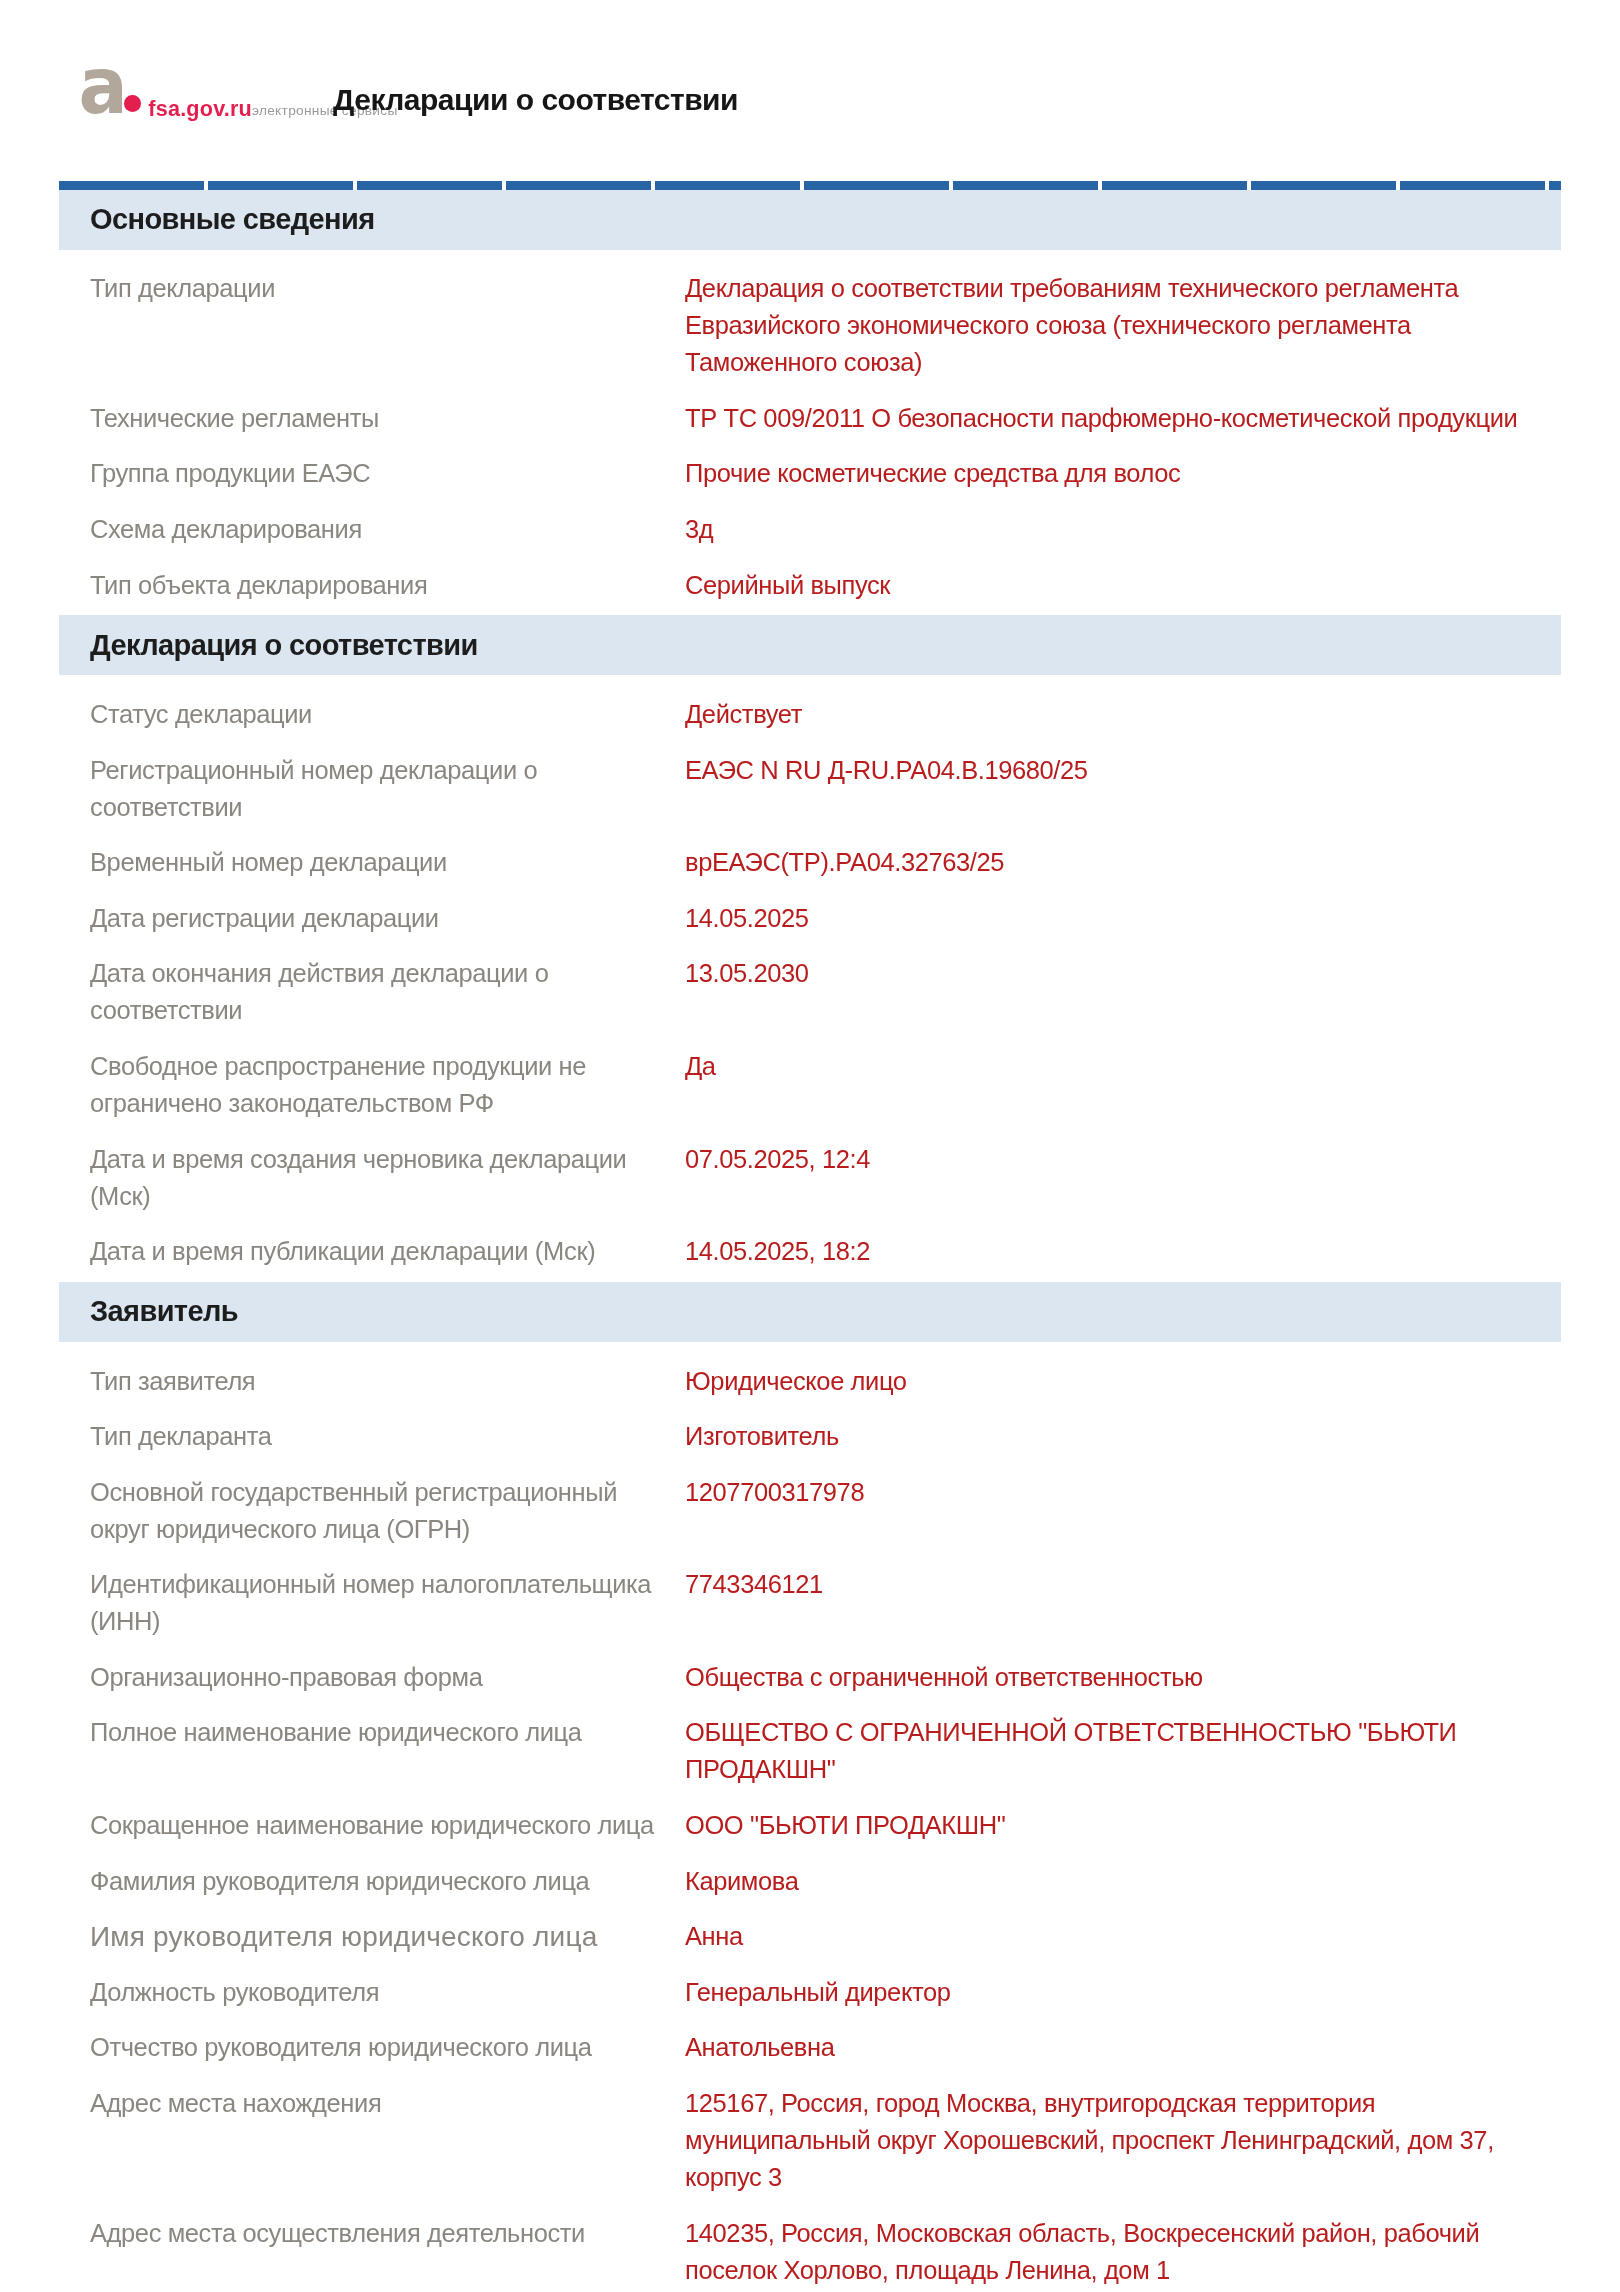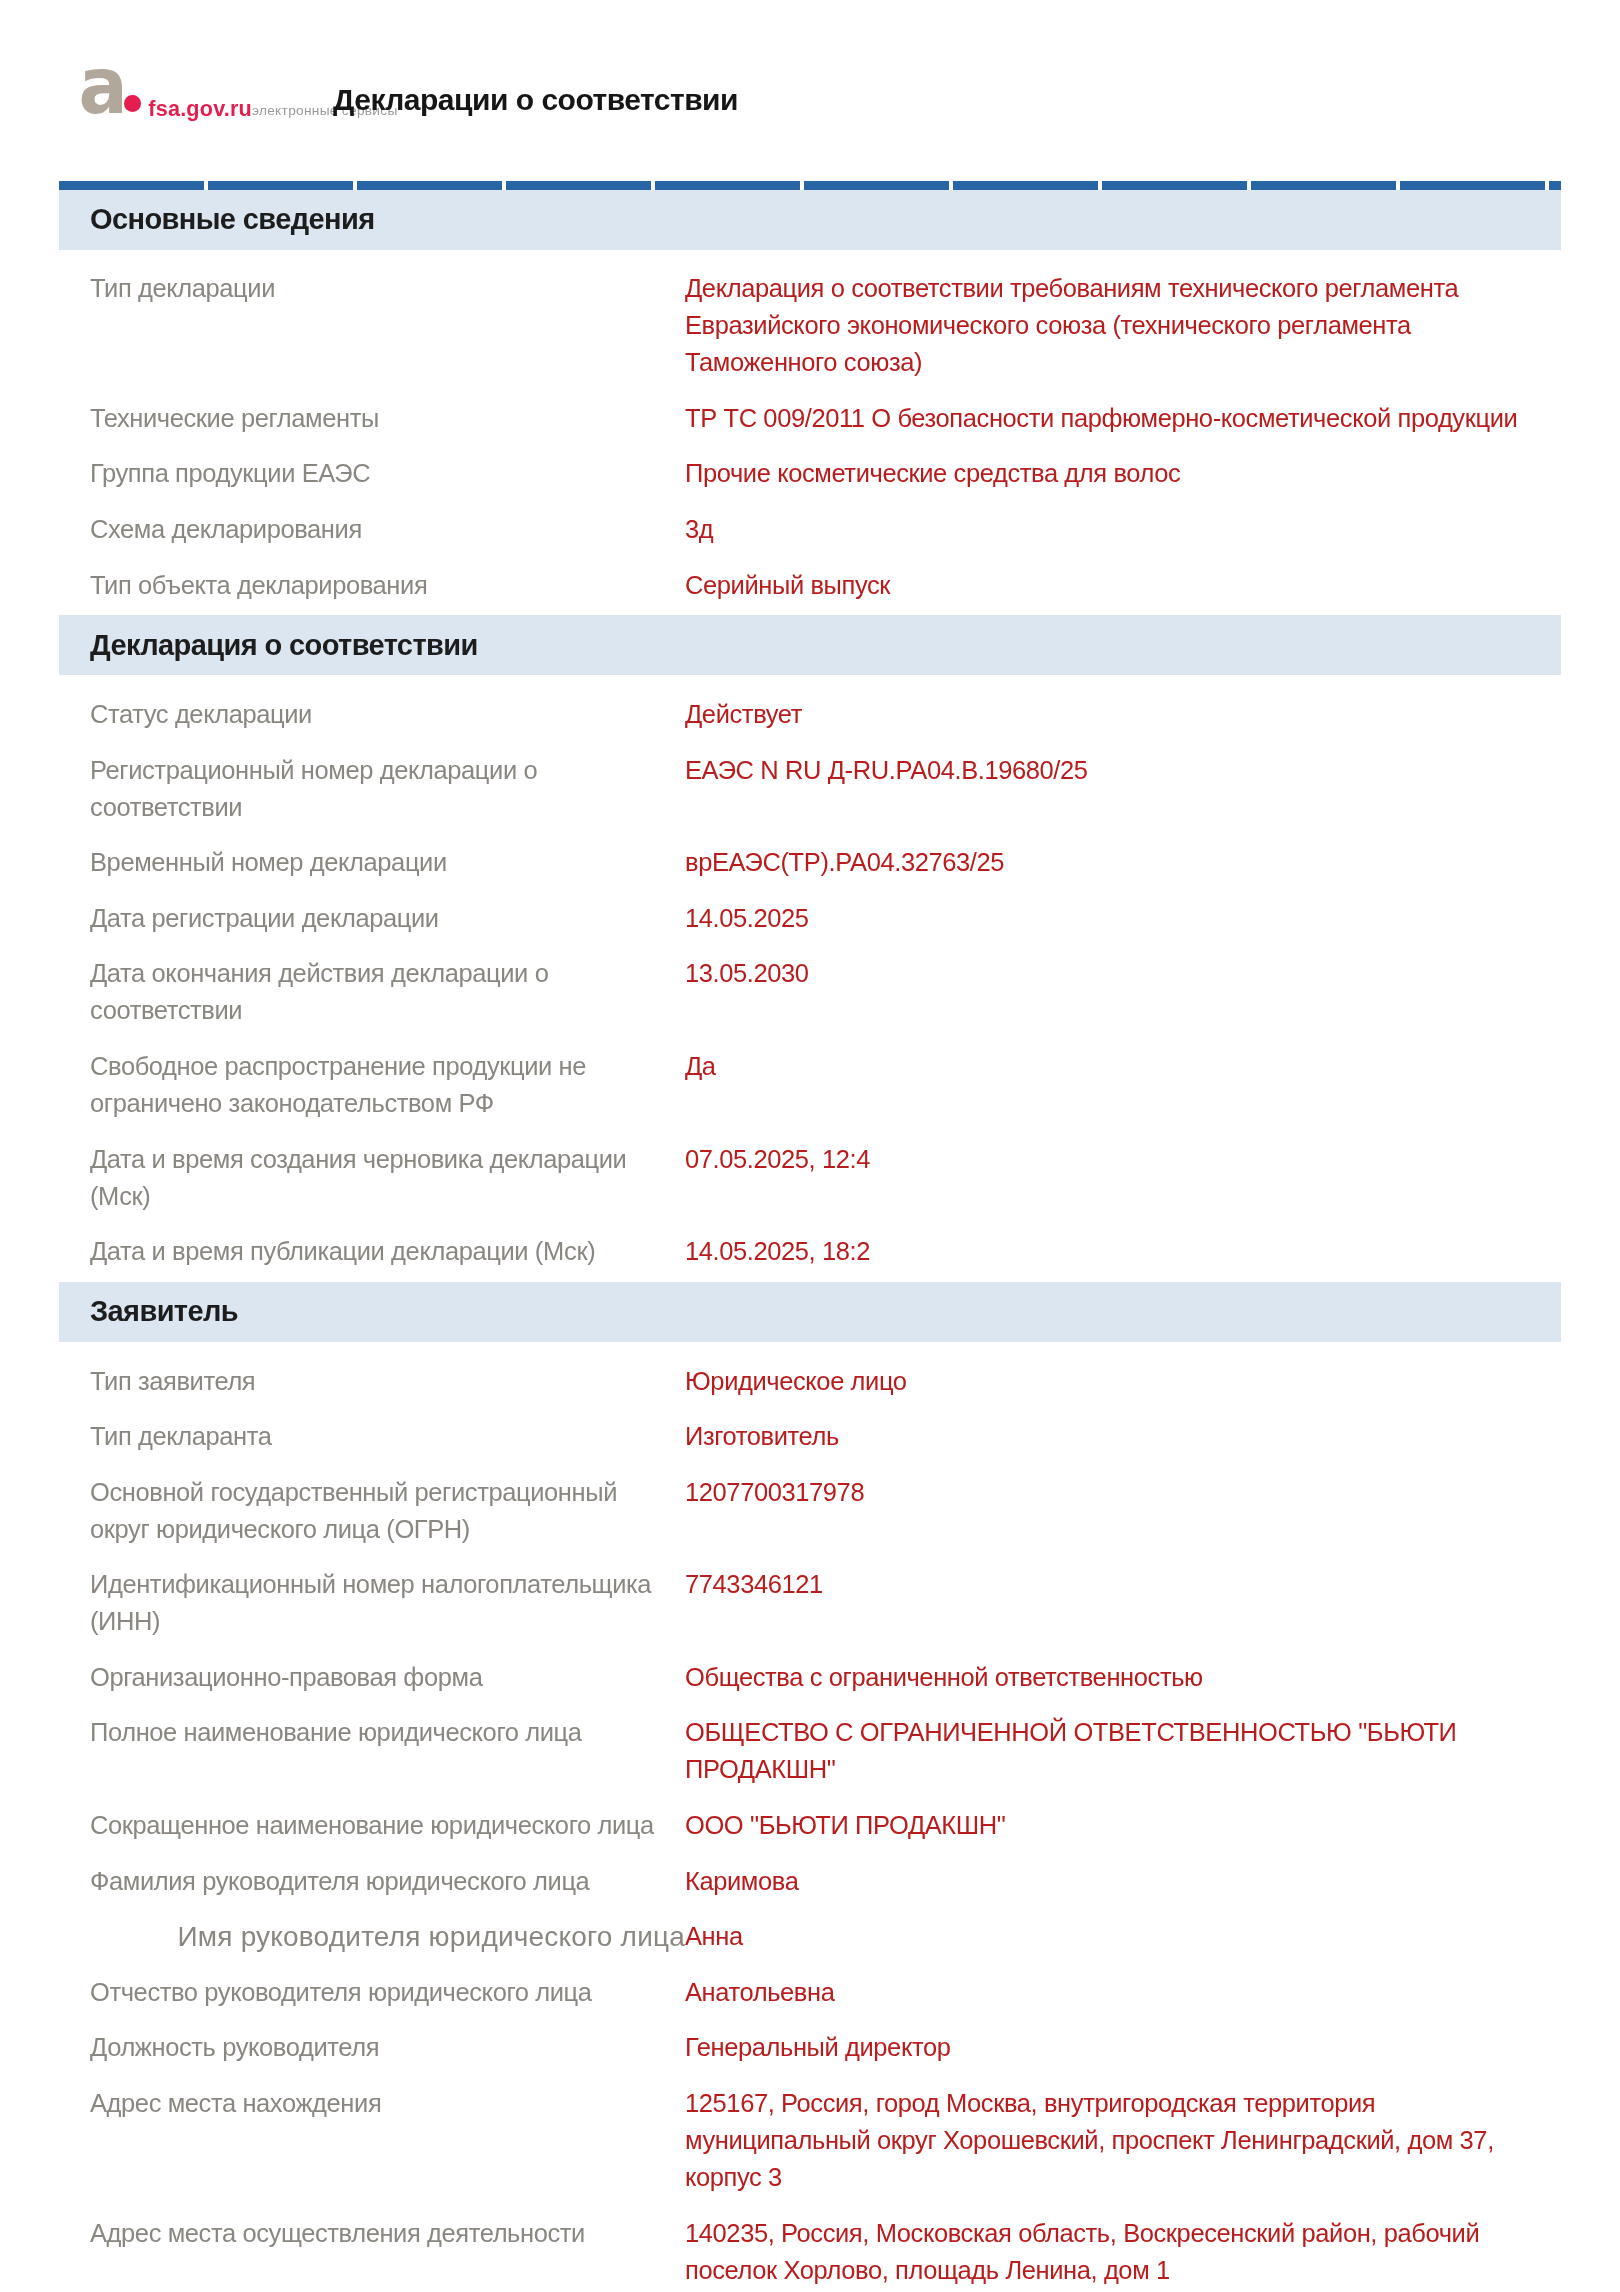--- a/index.html
+++ b/index.html
@@ -60,21 +60,21 @@
   }
   .rows{padding:20.6px 0 0 31px;}
   .row{display:flex;margin-bottom:18.6px;}
   .row:last-child{margin-bottom:11.8px;}
   .field-label{
     flex:0 0 595px;width:595px;
     color:var(--label);
     font-size:25.5px;line-height:37px;letter-spacing:-0.4px;
     white-space:pre-line;
   }
-  .field-label.large{font-size:28px;letter-spacing:0.2px;text-align:right;}
+  .field-label.large{font-size:28px;letter-spacing:0.2px;}
   .field-value{
     flex:1;color:#b91c1c;
     font-size:25.5px;line-height:37px;letter-spacing:-0.4px;
     white-space:pre-line;
   }
   .subheading{
     font-size:25.5px;line-height:37px;font-weight:bold;color:#262626;
     margin:15.7px 0 19.6px 0;letter-spacing:-0.4px;
   }
 </style>
@@ -230,27 +230,27 @@
     <div class="field-label">Фамилия руководителя юридического лица</div>
     <div class="field-value">Каримова</div>
   </div>
 
   <div class="row">
     <div class="field-label large">Имя руководителя юридического лица</div>
     <div class="field-value">Анна</div>
   </div>
 
   <div class="row">
+    <div class="field-label">Должность руководителя</div>
+    <div class="field-value">Генеральный директор</div>
+  </div>
+
+  <div class="row">
     <div class="field-label">Отчество руководителя юридического лица</div>
     <div class="field-value">Анатольевна</div>
-  </div>
-
-  <div class="row">
-    <div class="field-label">Должность руководителя</div>
-    <div class="field-value">Генеральный директор</div>
   </div>
 
 
   <div class="row">
     <div class="field-label">Адрес места нахождения</div>
     <div class="field-value">125167, Россия, город Москва, внутригородская территория
 муниципальный округ Хорошевский, проспект Ленинградский, дом 37,
 корпус 3</div>
   </div>
 

